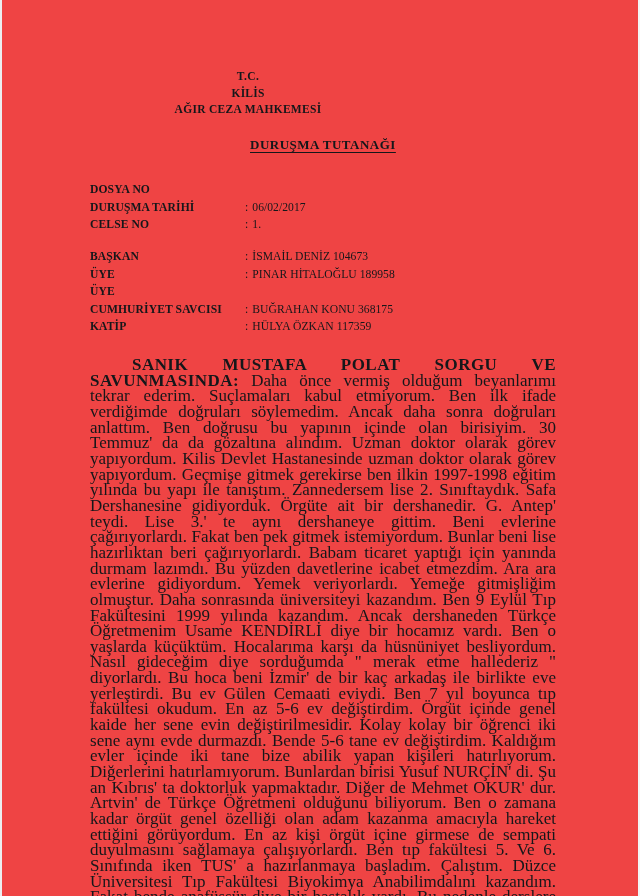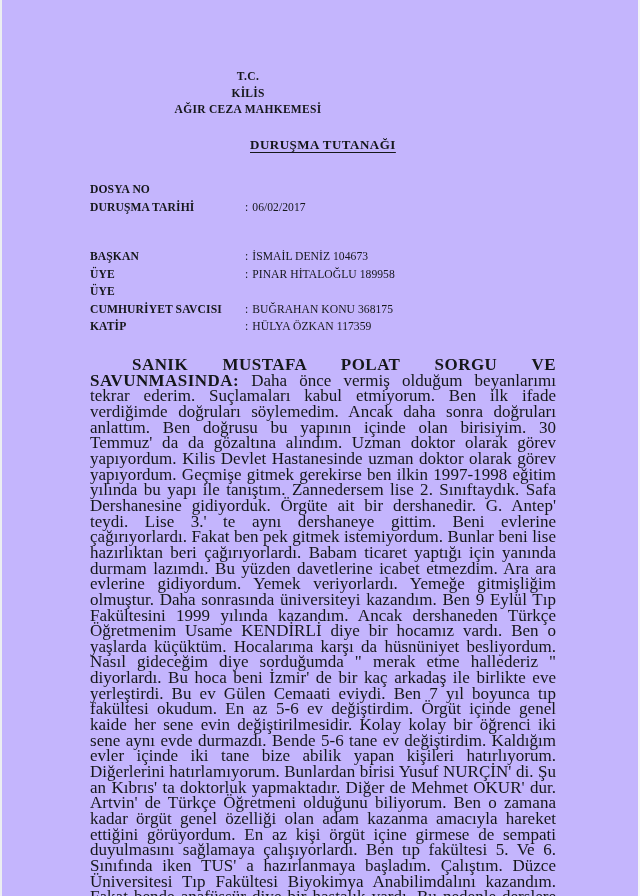--- a/index.html
+++ b/index.html
@@ -16,21 +16,21 @@
     color: #15171a;
     -webkit-font-smoothing: antialiased;
   }
 
   
   .page {
     position: relative;
     box-sizing: border-box;
     width: 640px;
     height: 896px;
-    background: #c4b5fd;
+    background: #ef4444;
     border-left: 2px solid #eceef1;
     border-right: 2px solid #f3f4f6;
     padding: 0;
   }
 
   .sheet {
     position: absolute;
     left: 0;
     top: 0;
     width: 640px;
@@ -131,20 +131,24 @@
     <div class="doc-title">DURUŞMA TUTANAĞI</div>
 
     <div class="meta meta-file">
       <div class="meta-row">
         <span class="meta-key">DOSYA NO</span>
       </div>
       <div class="meta-row">
         <span class="meta-key">DURUŞMA TARİHİ</span>
         <span class="meta-val"><span class="colon">:</span><span>06/02/2017</span></span>
       </div>
+      <div class="meta-row">
+        <span class="meta-key">CELSE NO</span>
+        <span class="meta-val"><span class="colon">:</span><span>1.</span></span>
+      </div>
     </div>
 
     <div class="meta meta-people">
       <div class="meta-row">
         <span class="meta-key">BAŞKAN</span>
         <span class="meta-val"><span class="colon">:</span><span>İSMAİL DENİZ  104673</span></span>
       </div>
       <div class="meta-row">
         <span class="meta-key">ÜYE</span>
         <span class="meta-val"><span class="colon">:</span><span>PINAR HİTALOĞLU  189958</span></span>

